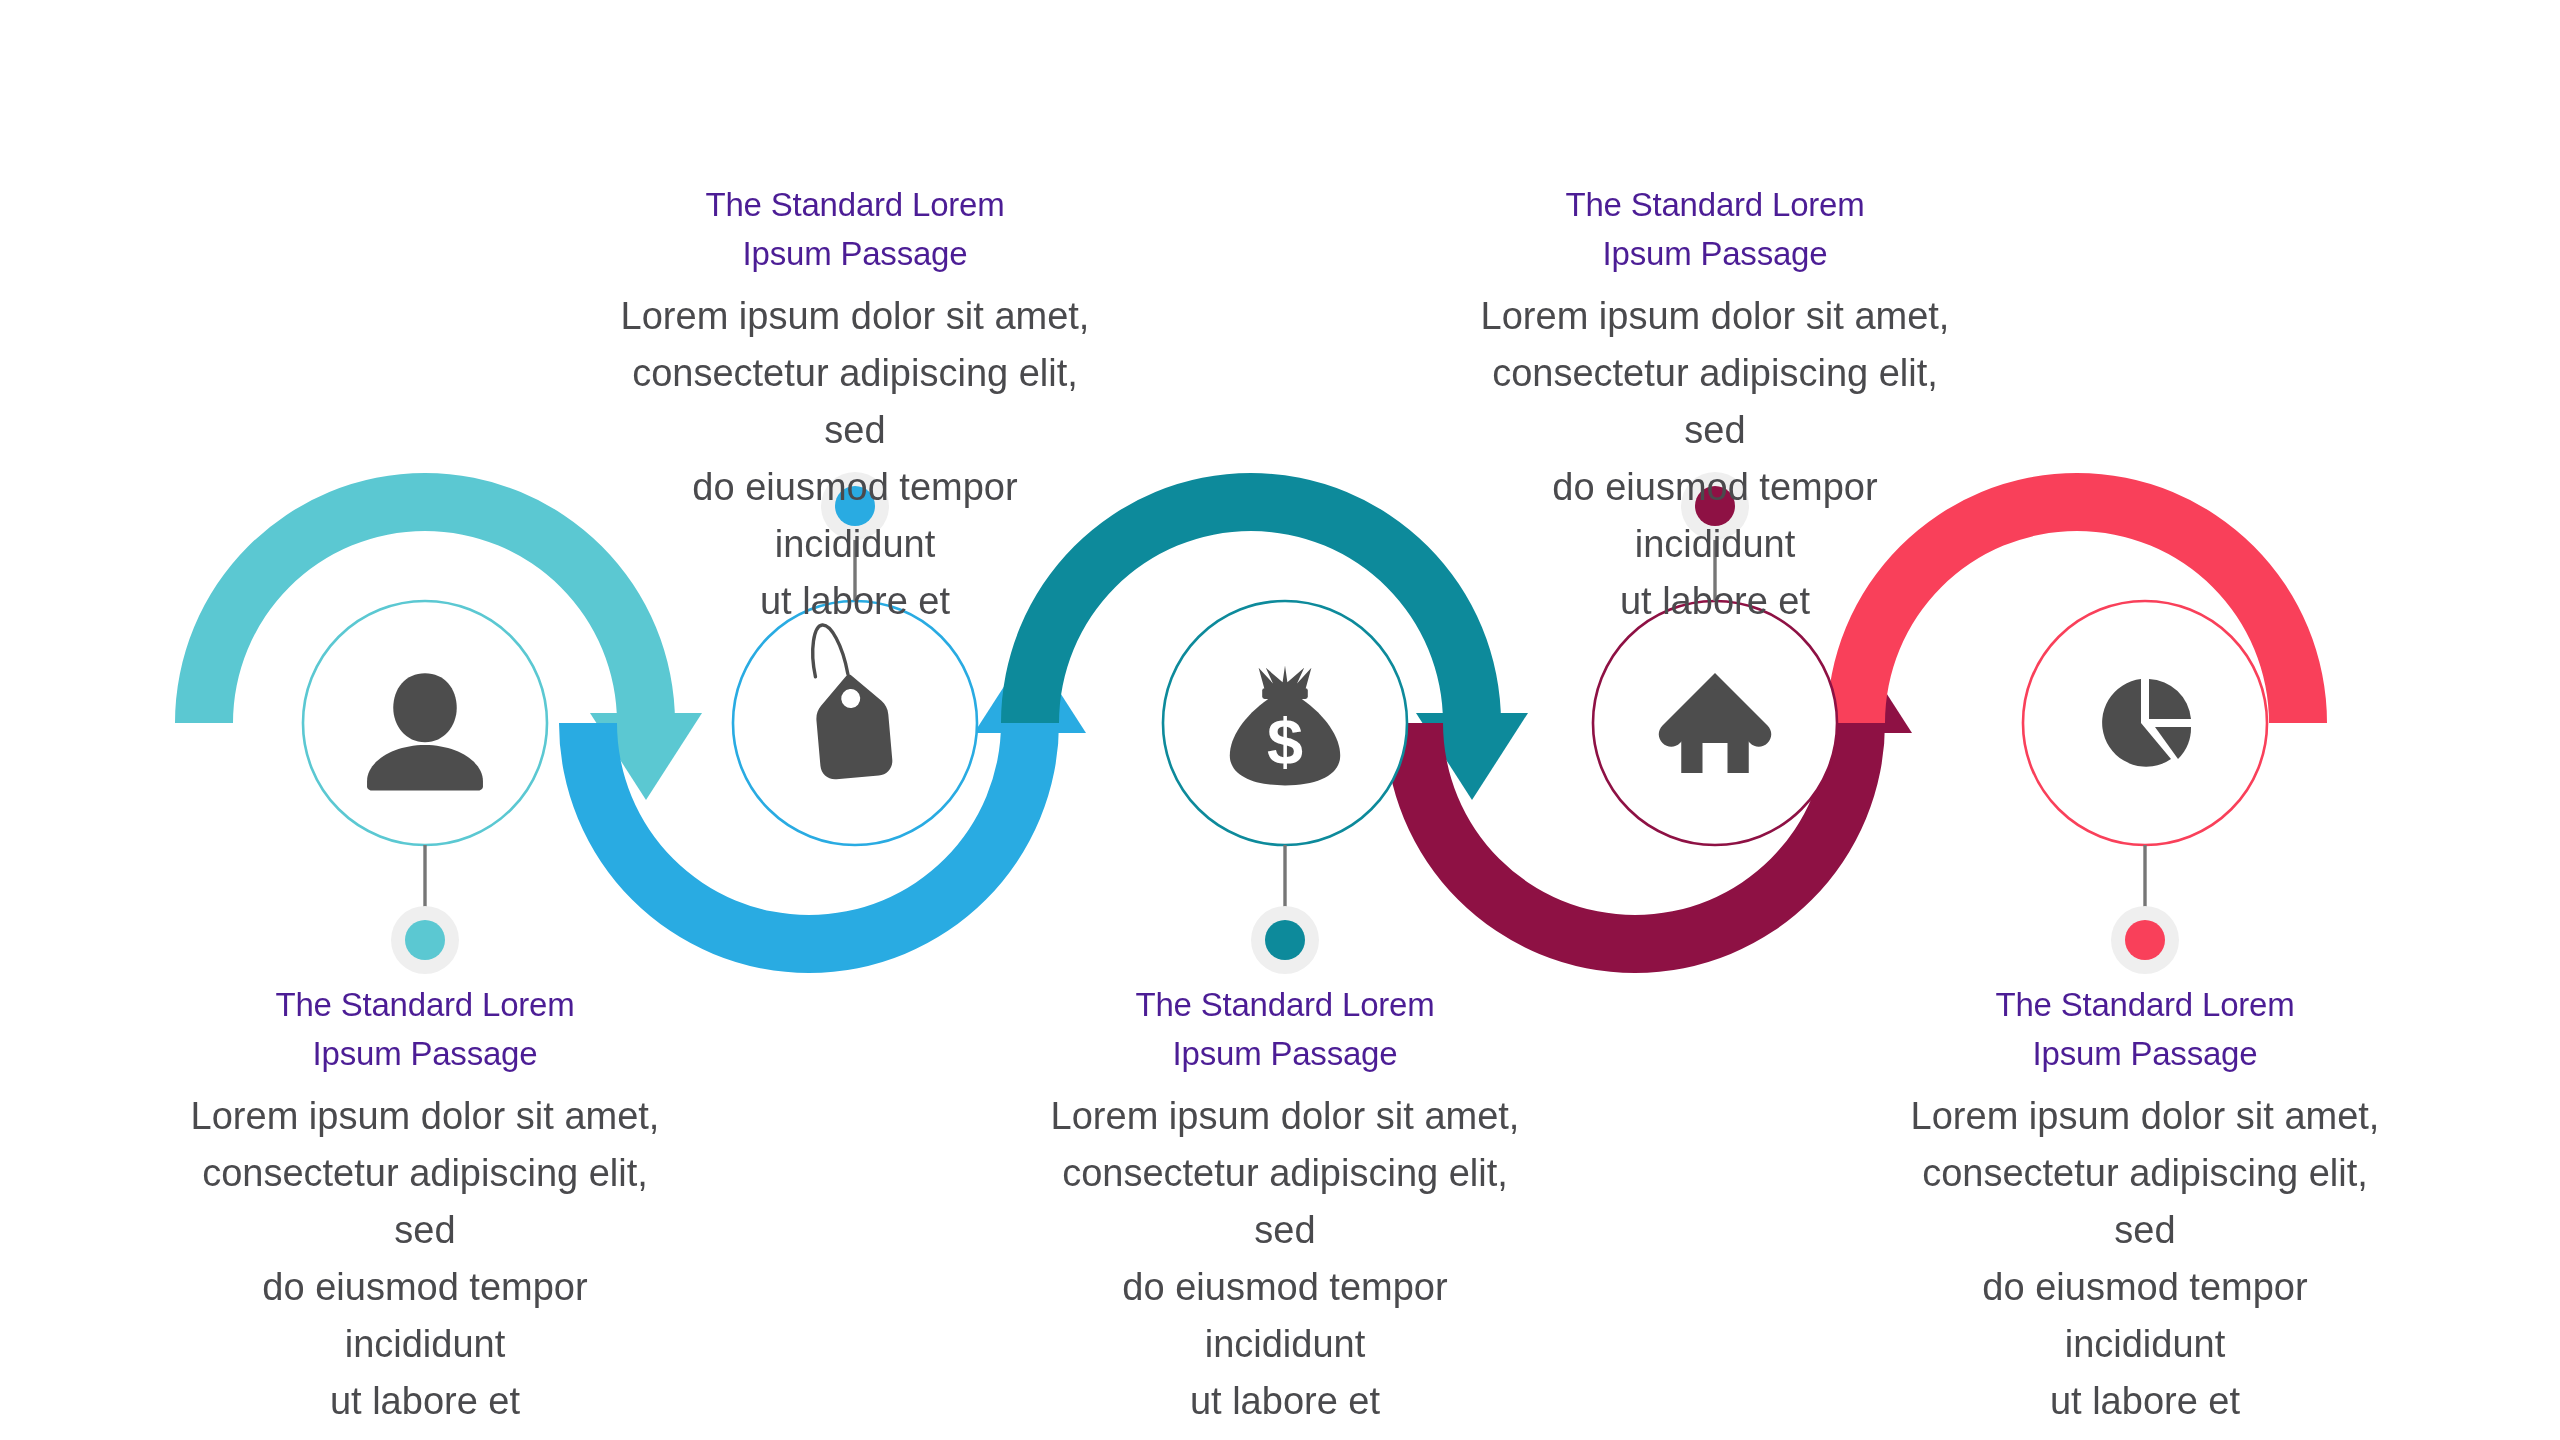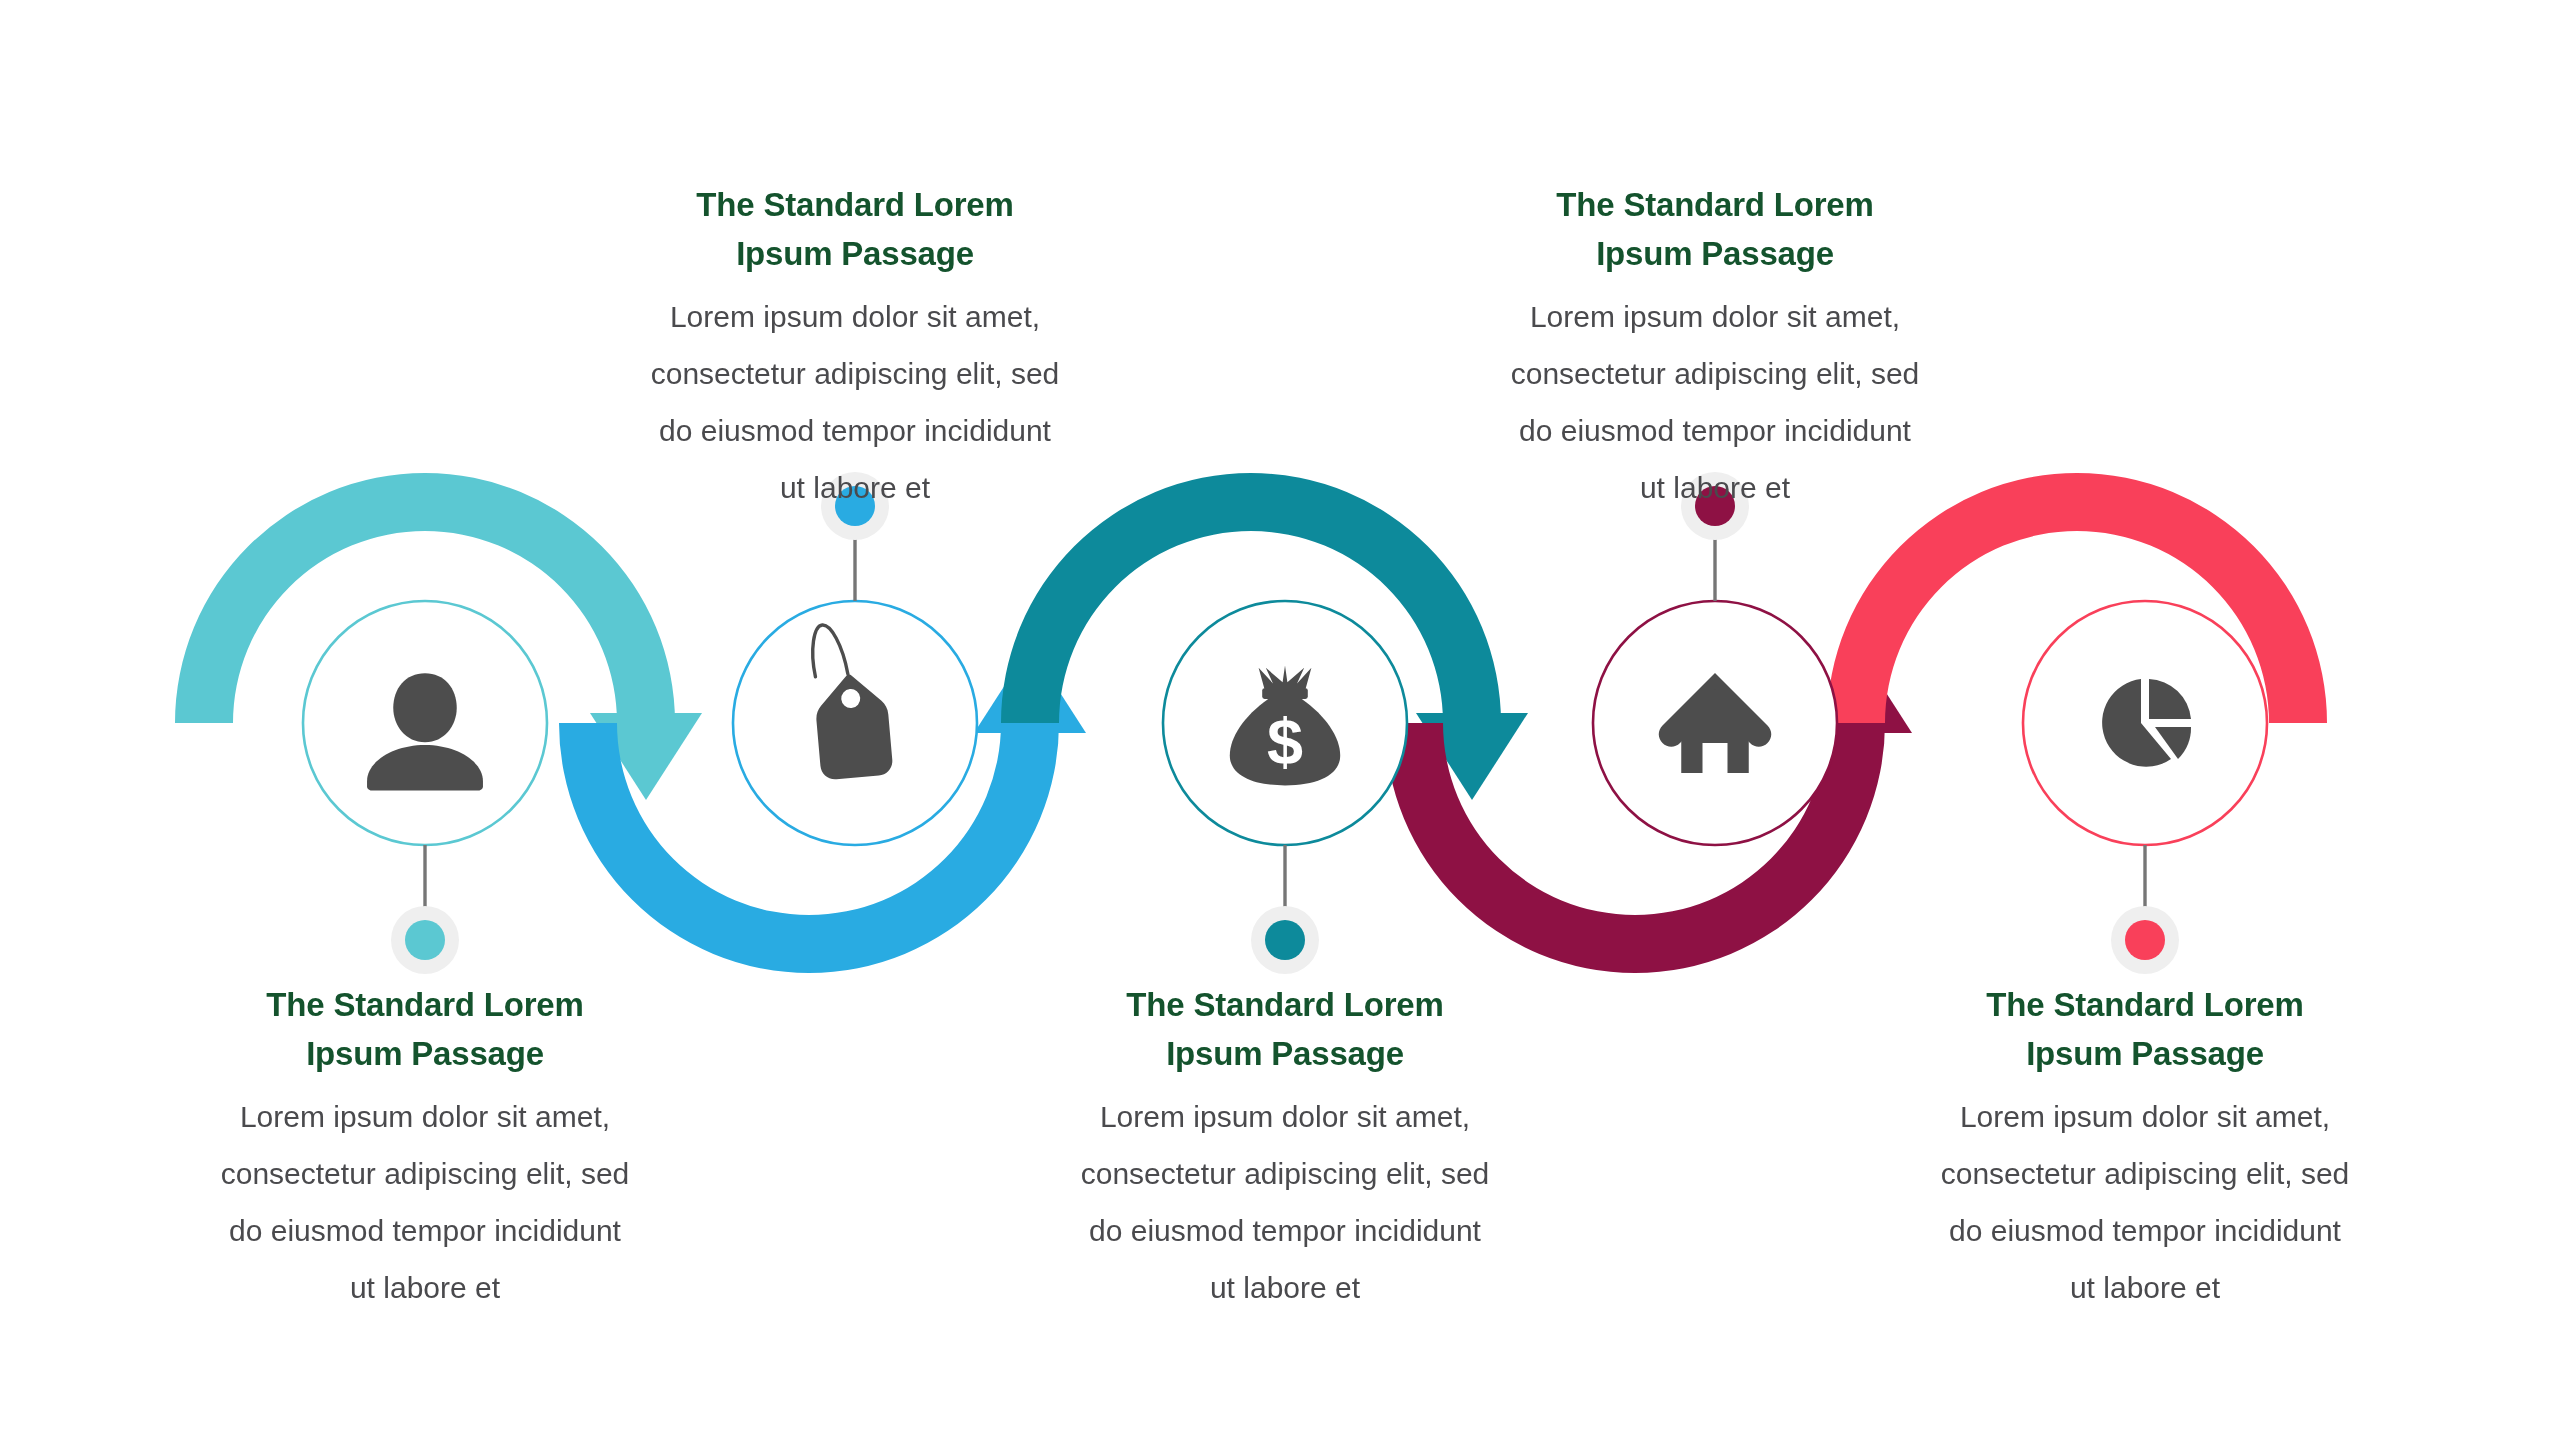--- a/index.html
+++ b/index.html
@@ -25,28 +25,28 @@
     width: 2560px;
     height: 1440px;
   }
   .textblock {
     position: absolute;
     width: 470px;
     text-align: center;
   }
   .tb-title {
     font-size: 33px;
-    font-weight: bold;
+    font-weight: normal;
     line-height: 49px;
-    color: #14532d;
+    color: #4c1d95;
     letter-spacing: -0.2px;
     white-space: pre-line;
   }
   .tb-body {
-    font-size: 30px;
+    font-size: 38px;
     line-height: 57px;
     color: #4a4a4d;
     margin-top: 10px;
     white-space: pre-line;
   }
   .textblock.top   { }
   .textblock.bottom{ }
 </style>
 </head>
 <body>

